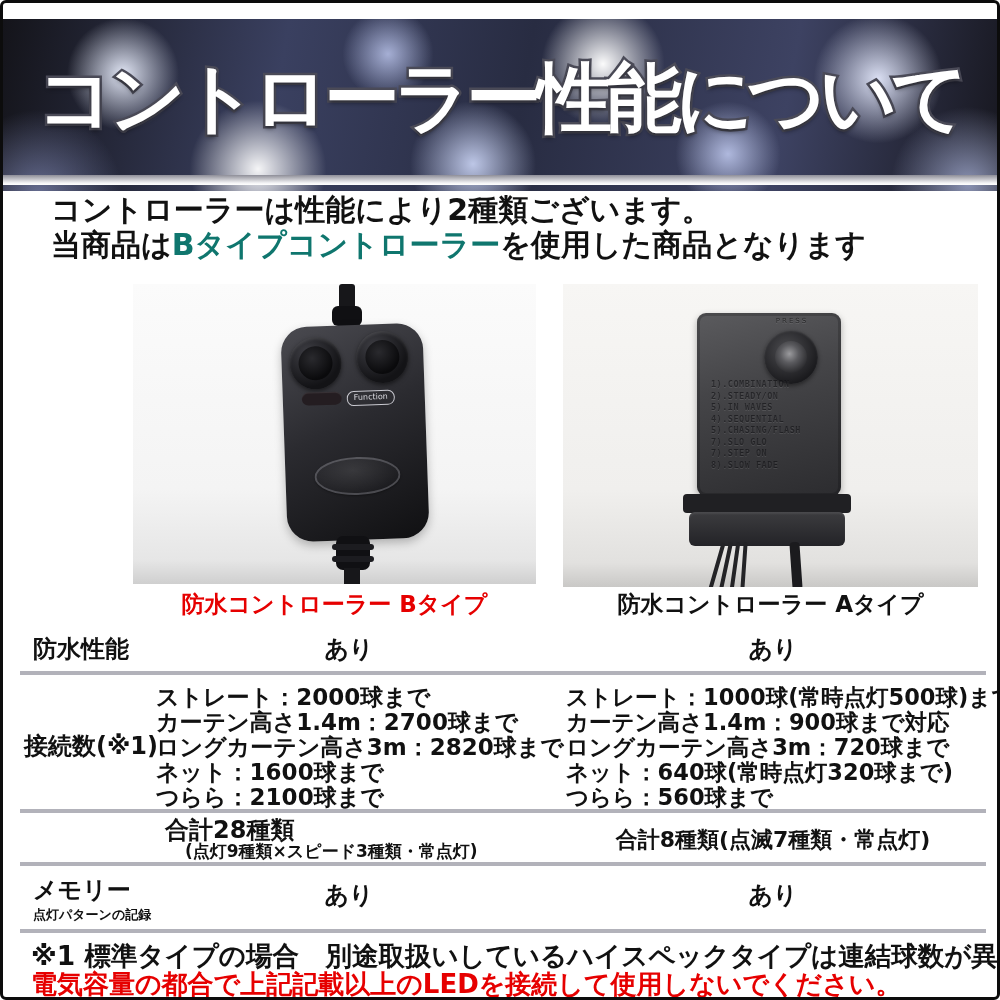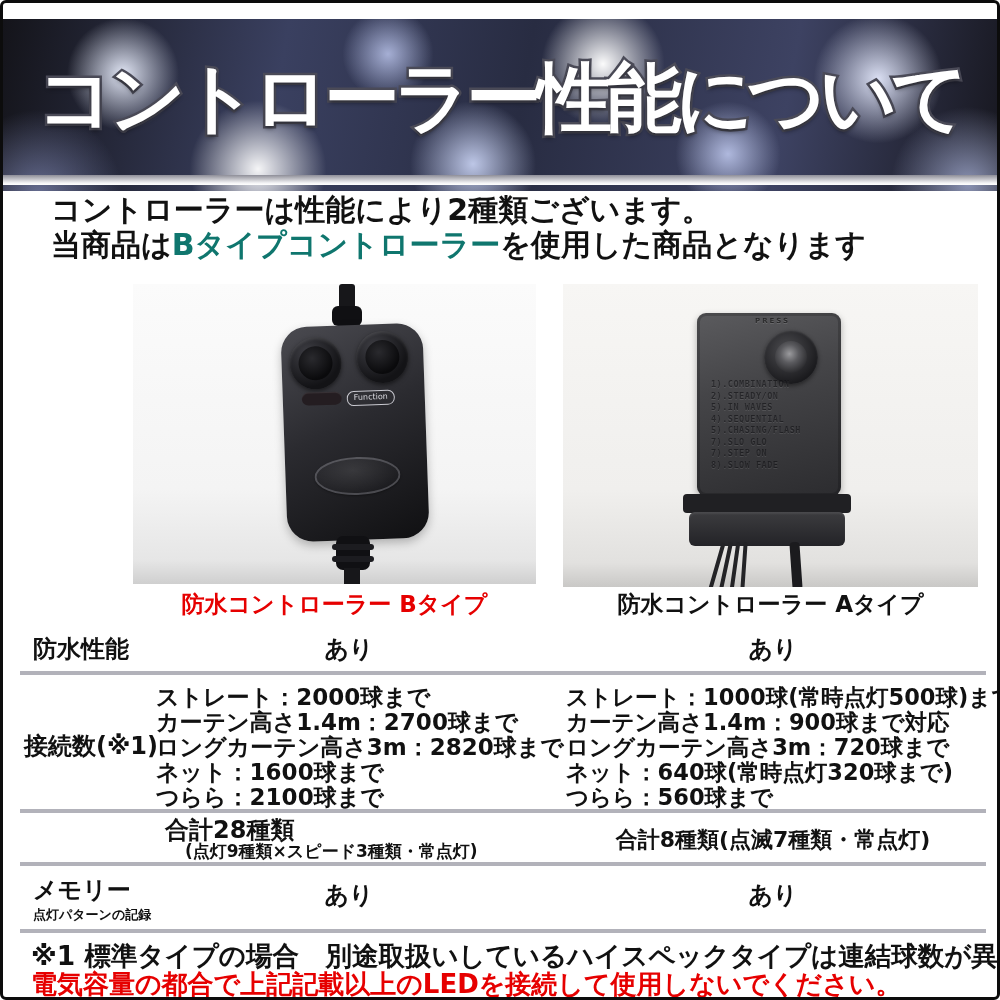--- a/index.html
+++ b/index.html
@@ -60,22 +60,22 @@
     background:radial-gradient(ellipse at 45% 35%,rgba(255,255,255,.10),rgba(255,255,255,0) 70%);
     box-shadow:inset 0 0 0 2px rgba(160,160,170,.35),0 1px 2px rgba(0,0,0,.35);}
   .b-plug-bot{position:absolute;left:203px;top:252px;width:34px;height:34px;background:#101013;border-radius:7px;}
   .b-plug-bot::before{content:"";position:absolute;left:-4px;top:8px;width:42px;height:6px;background:#1c1c20;border-radius:3px;}
   .b-plug-bot::after{content:"";position:absolute;left:-4px;top:20px;width:42px;height:6px;background:#1c1c20;border-radius:3px;}
   .b-cable-bot{position:absolute;left:211px;top:284px;width:16px;height:16px;background:#17171a;}
   
   .a-body{position:absolute;left:134px;top:29px;width:144px;height:183px;border-radius:9px;
     background:linear-gradient(165deg,#5b5b5e 0%,#454548 38%,#2c2c2f 100%);
     box-shadow:inset 0 0 0 3px rgba(0,0,0,.18),0 3px 7px rgba(0,0,0,.3);}
-  .a-press{position:absolute;left:58px;top:4px;width:74px;text-align:left;font-size:7px;
-    letter-spacing:2px;color:rgba(0,0,0,.55);text-shadow:0 1px 0 rgba(255,255,255,.12);font-weight:bold;}
+  .a-press{position:absolute;left:58px;top:4px;width:74px;text-align:center;font-size:7px;
+    letter-spacing:2px;color:rgba(0,0,0,.55);text-shadow:0 1px 0 rgba(255,255,255,.12);font-weight:normal;}
   .a-btn{position:absolute;left:67px;top:17px;width:54px;height:54px;border-radius:50%;
     background:radial-gradient(circle at 42% 38%,#4e4e52,#1a1a1d 72%);
     box-shadow:0 2px 4px rgba(0,0,0,.45),inset 0 1px 2px rgba(255,255,255,.15);}
   .a-btn-inner{position:absolute;left:11px;top:11px;width:32px;height:32px;border-radius:50%;
     background:radial-gradient(circle at 45% 40%,#9b9b9e 0%,#5b5b5f 35%,#242427 80%);}
   .a-modes{position:absolute;left:14px;top:66px;width:122px;
     font-family:"DejaVu Sans Mono","Liberation Mono",monospace;
     font-size:8.5px;line-height:11.5px;letter-spacing:.5px;font-weight:bold;
     color:rgba(15,15,18,.6);text-shadow:0 1px 0 rgba(255,255,255,.1);white-space:nowrap;}
   .a-ledge{position:absolute;left:120px;top:210px;width:168px;height:19px;background:#202023;border-radius:4px;}

